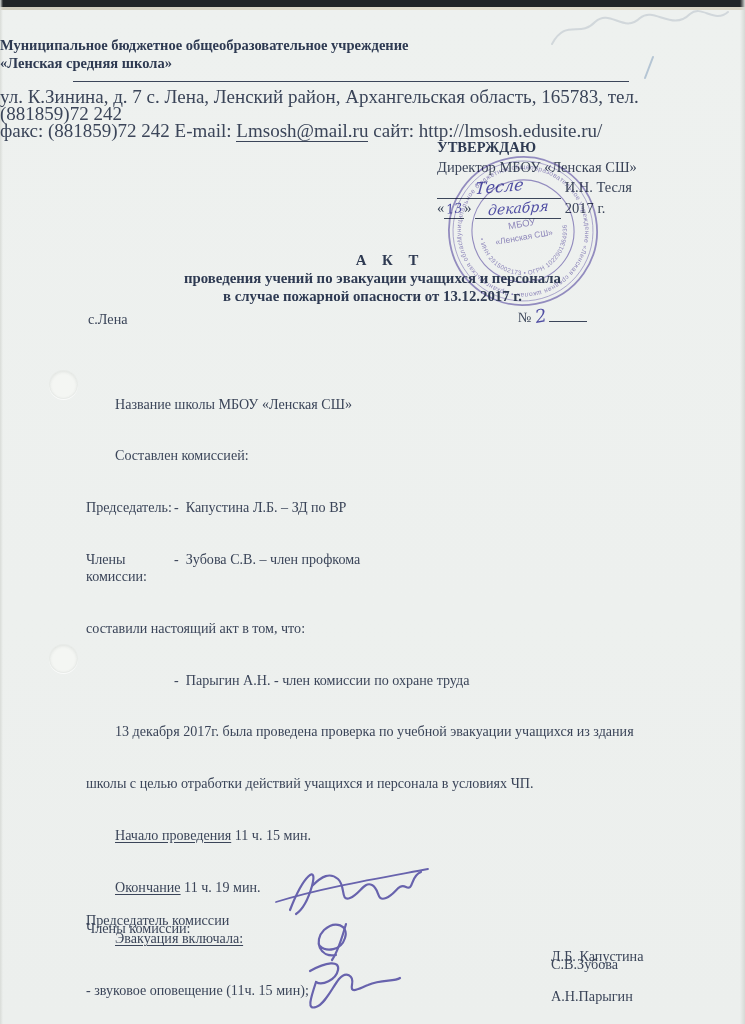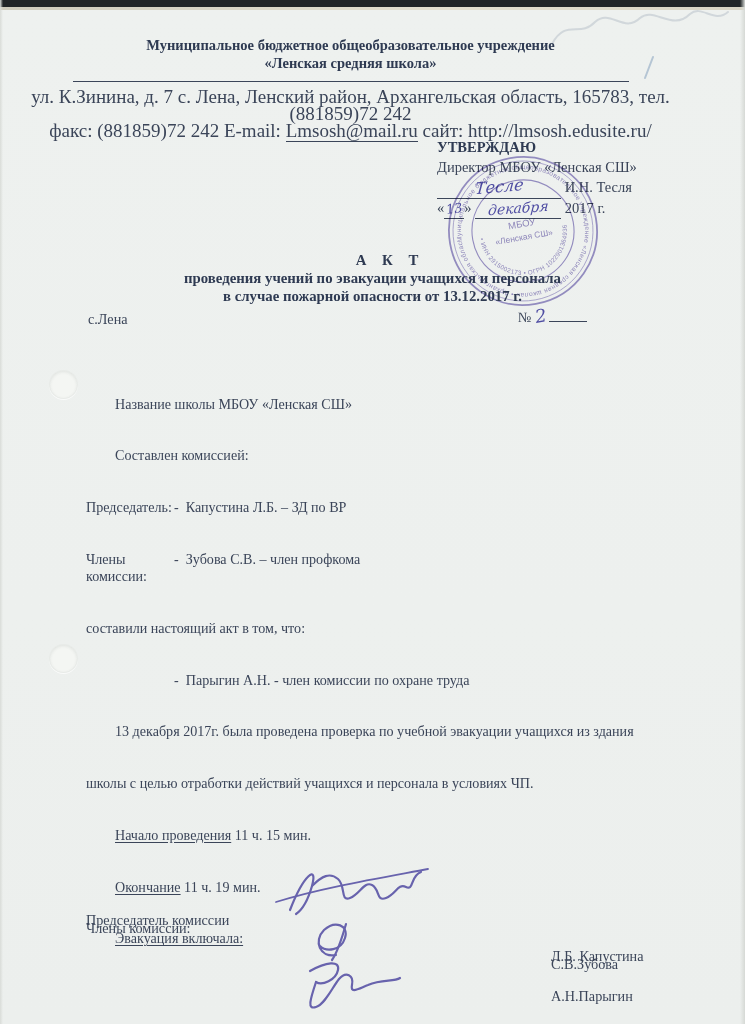--- a/index.html
+++ b/index.html
@@ -7,21 +7,21 @@
     position:relative; width:745px; height:1024px; overflow:hidden;
     background:linear-gradient(180deg,#eef1ef 0%,#edf0ee 60%,#ecefed 100%);
     font-family:"Liberation Serif", serif;
     color:#3b4559;
   }
   .edge-top{position:absolute;top:0;left:0;width:745px;height:7px;background:#212527;}
   .edge-top2{position:absolute;top:7px;left:0;width:745px;height:3px;background:linear-gradient(90deg,#cfccbd,#e3dfcf 60%,#d8d4c4);}
   .edge-right{position:absolute;top:0;right:0;width:5px;height:1024px;background:linear-gradient(270deg,#d6d9d5,rgba(214,217,213,0));}
   .edge-left{position:absolute;top:0;left:0;width:3px;height:1024px;background:linear-gradient(90deg,#d9dcd8,rgba(217,220,216,0));}
   .b{font-weight:bold;color:#2e3a52;}
-  .header{position:absolute;top:36px;left:0;width:701px;text-align:center;}
+  .header{position:absolute;top:36px;left:0;width:701px;text-align:left;}
   .h1{font-size:14.5px;line-height:18px;}
   .rule{width:556px;height:0;border-bottom:1.6px solid #3b4559;margin:9px auto 6px auto;}
   .addr{font-size:19px;line-height:17px;}
   .u{border-bottom:1px solid #3b4559;}
   .approve{position:absolute;left:437px;top:138px;font-size:14.5px;line-height:19.5px;}
   .wline{display:inline-block;width:124px;border-bottom:1.2px solid #3b4559;text-align:center;}
   .wline2{display:inline-block;width:86px;border-bottom:1.2px solid #3b4559;text-align:center;}
   .dayline{display:inline-block;width:20px;border-bottom:1.2px solid #3b4559;text-align:center;}
   .ink{color:#4f4da3;font-style:italic;font-family:"DejaVu Serif",serif;}
   .hw1{display:inline-block;font-size:16px;transform:rotate(-5deg) skewX(-10deg);}
@@ -113,20 +113,21 @@
     <div class="ln ind">Составлен комиссией:</div>
     <div class="ln row"><span class="lbl">Председатель:</span><span>-  Капустина Л.Б. – ЗД по ВР</span></div>
     <div class="ln row"><span class="lbl">Члены комиссии:</span><span>-  Зубова С.В. – член профкома</span></div>
     <div class="ln">составили настоящий акт в том, что:</div>
     <div class="ln row"><span class="lbl"></span><span>-  Парыгин А.Н. - член комиссии по охране труда</span></div>
     <div class="ln ind">13 декабря 2017г. была проведена проверка по учебной эвакуации учащихся из здания</div>
     <div class="ln">школы с целью отработки действий учащихся и персонала в условиях ЧП.</div>
     <div class="ln ind"><span class="lead">Начало проведения</span><span> 11 ч. 15 мин.</span></div>
     <div class="ln ind"><span class="lead">Окончание</span><span> 11 ч. 19 мин.</span></div>
     <div class="ln ind"><span class="lead">Эвакуация включала:</span></div>
+    <div class="ln">- звуковое оповещение (11ч. 15 мин);</div>
     
     
     
     
     
     
     
     
     
     

